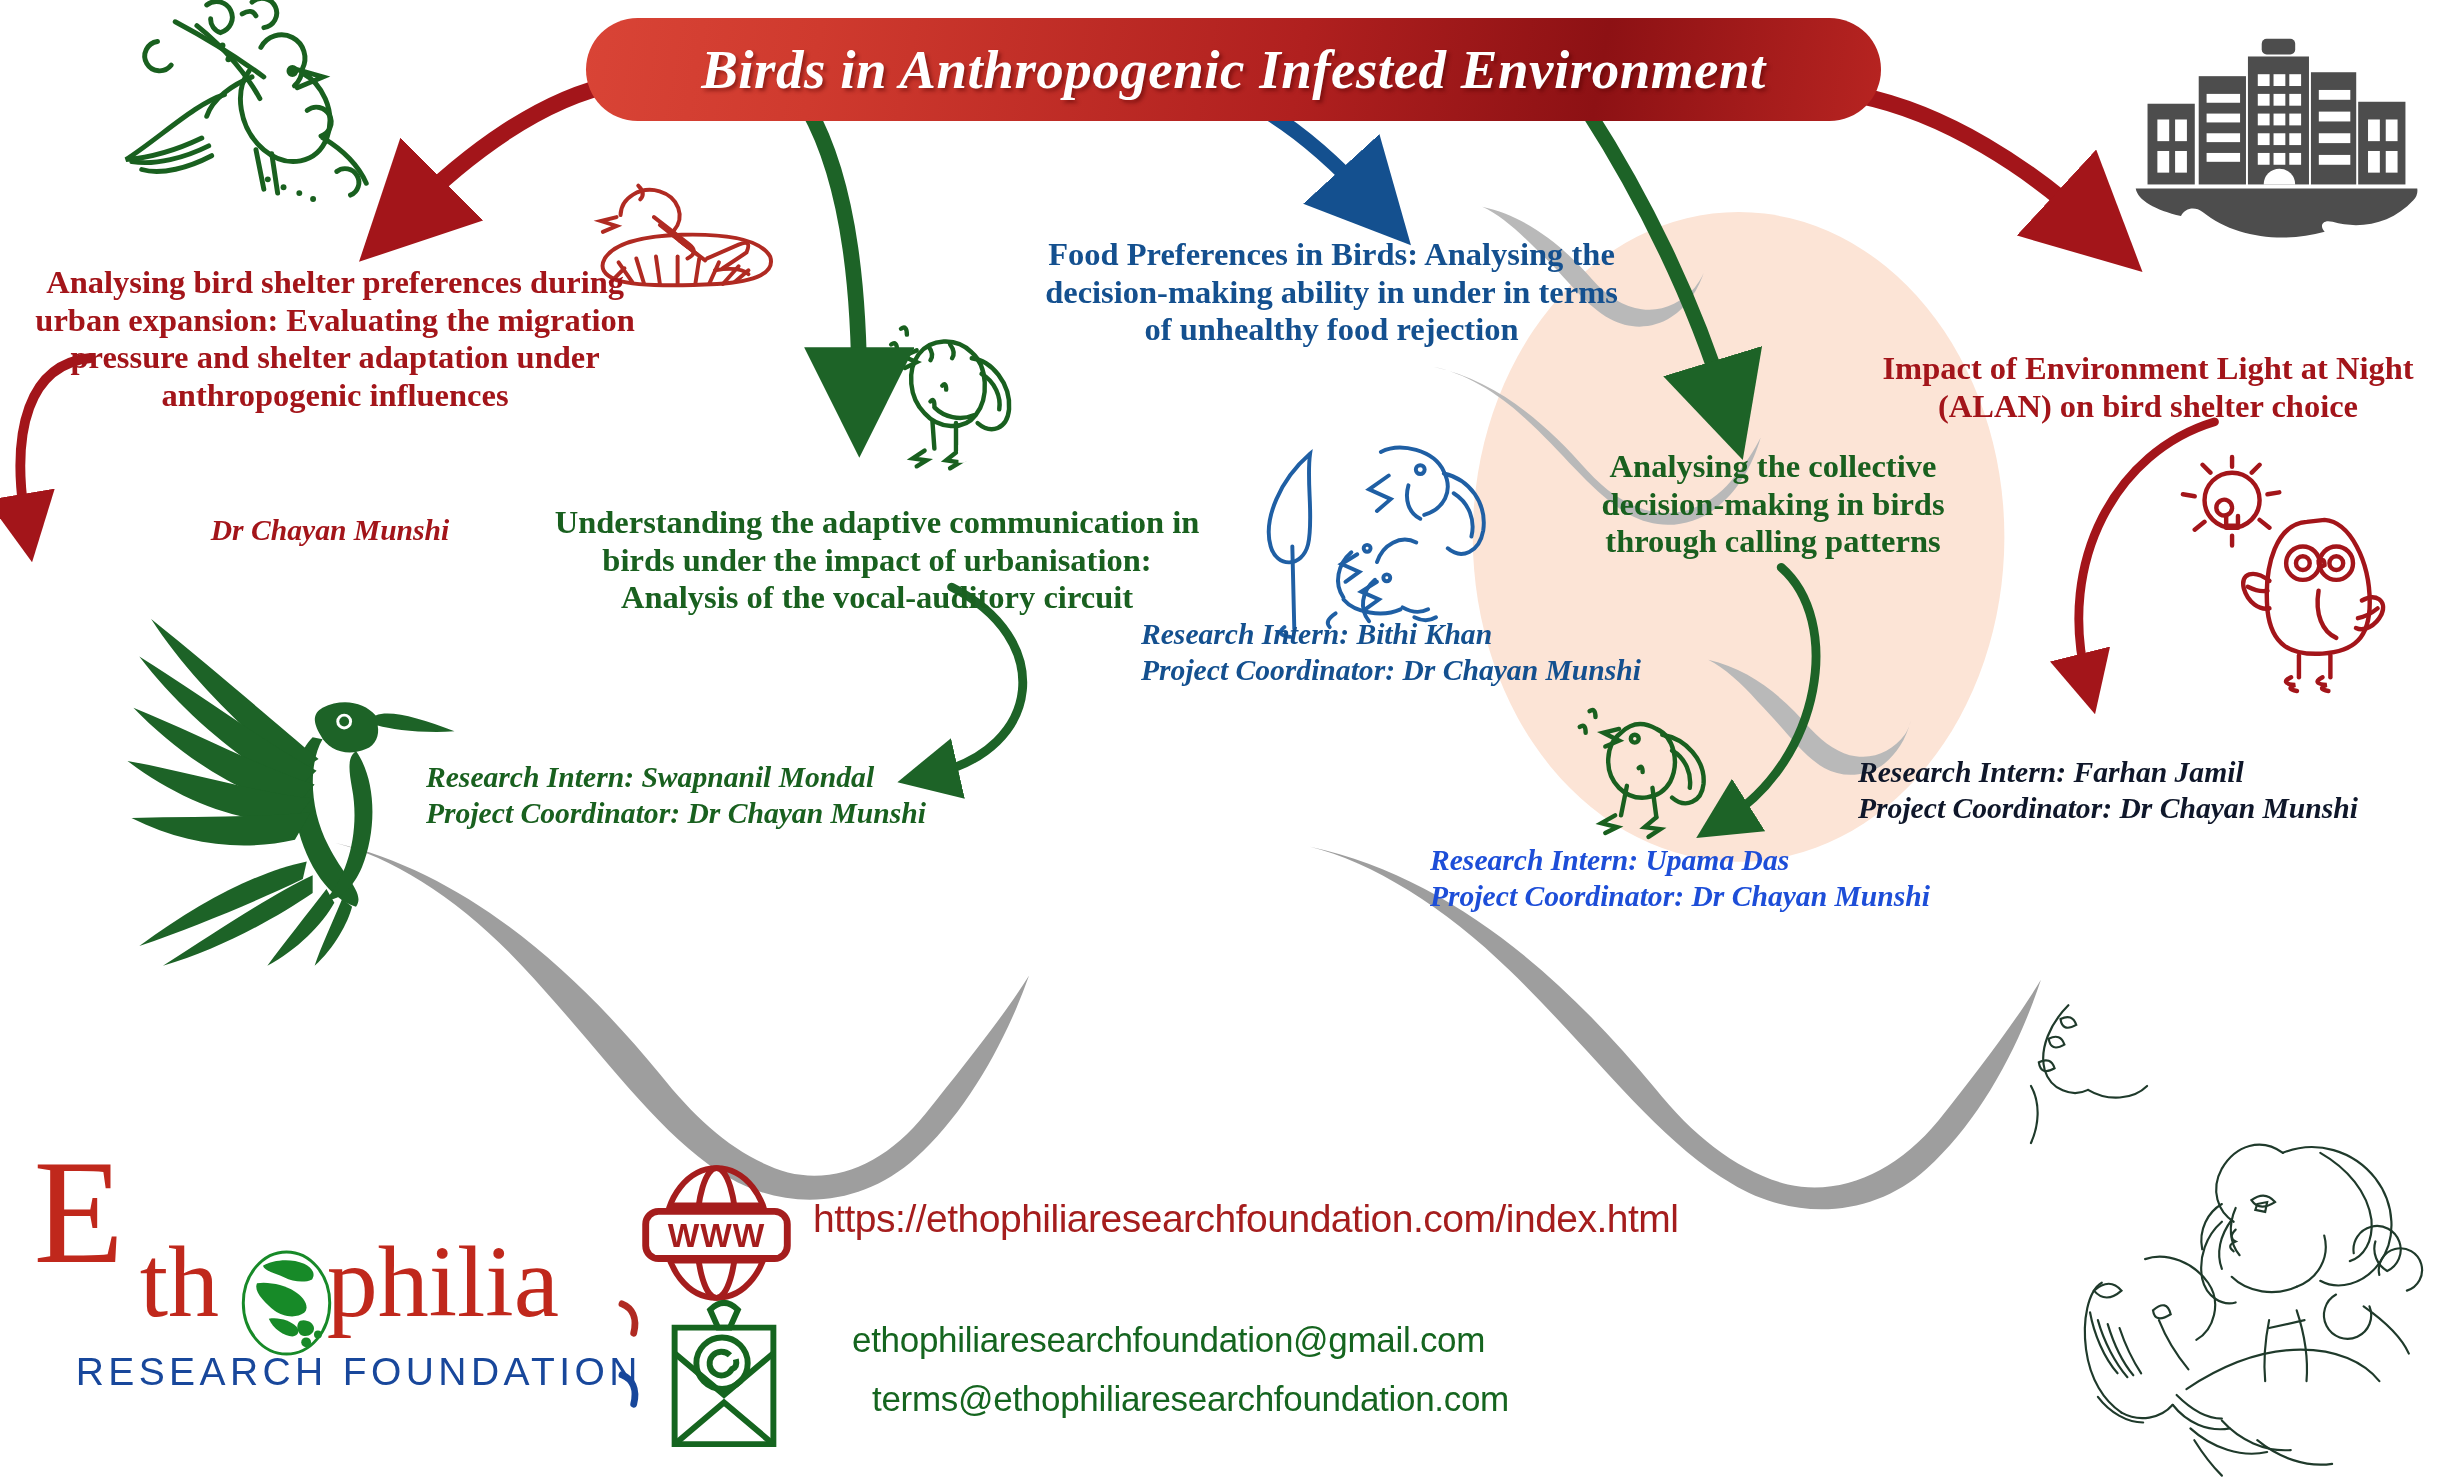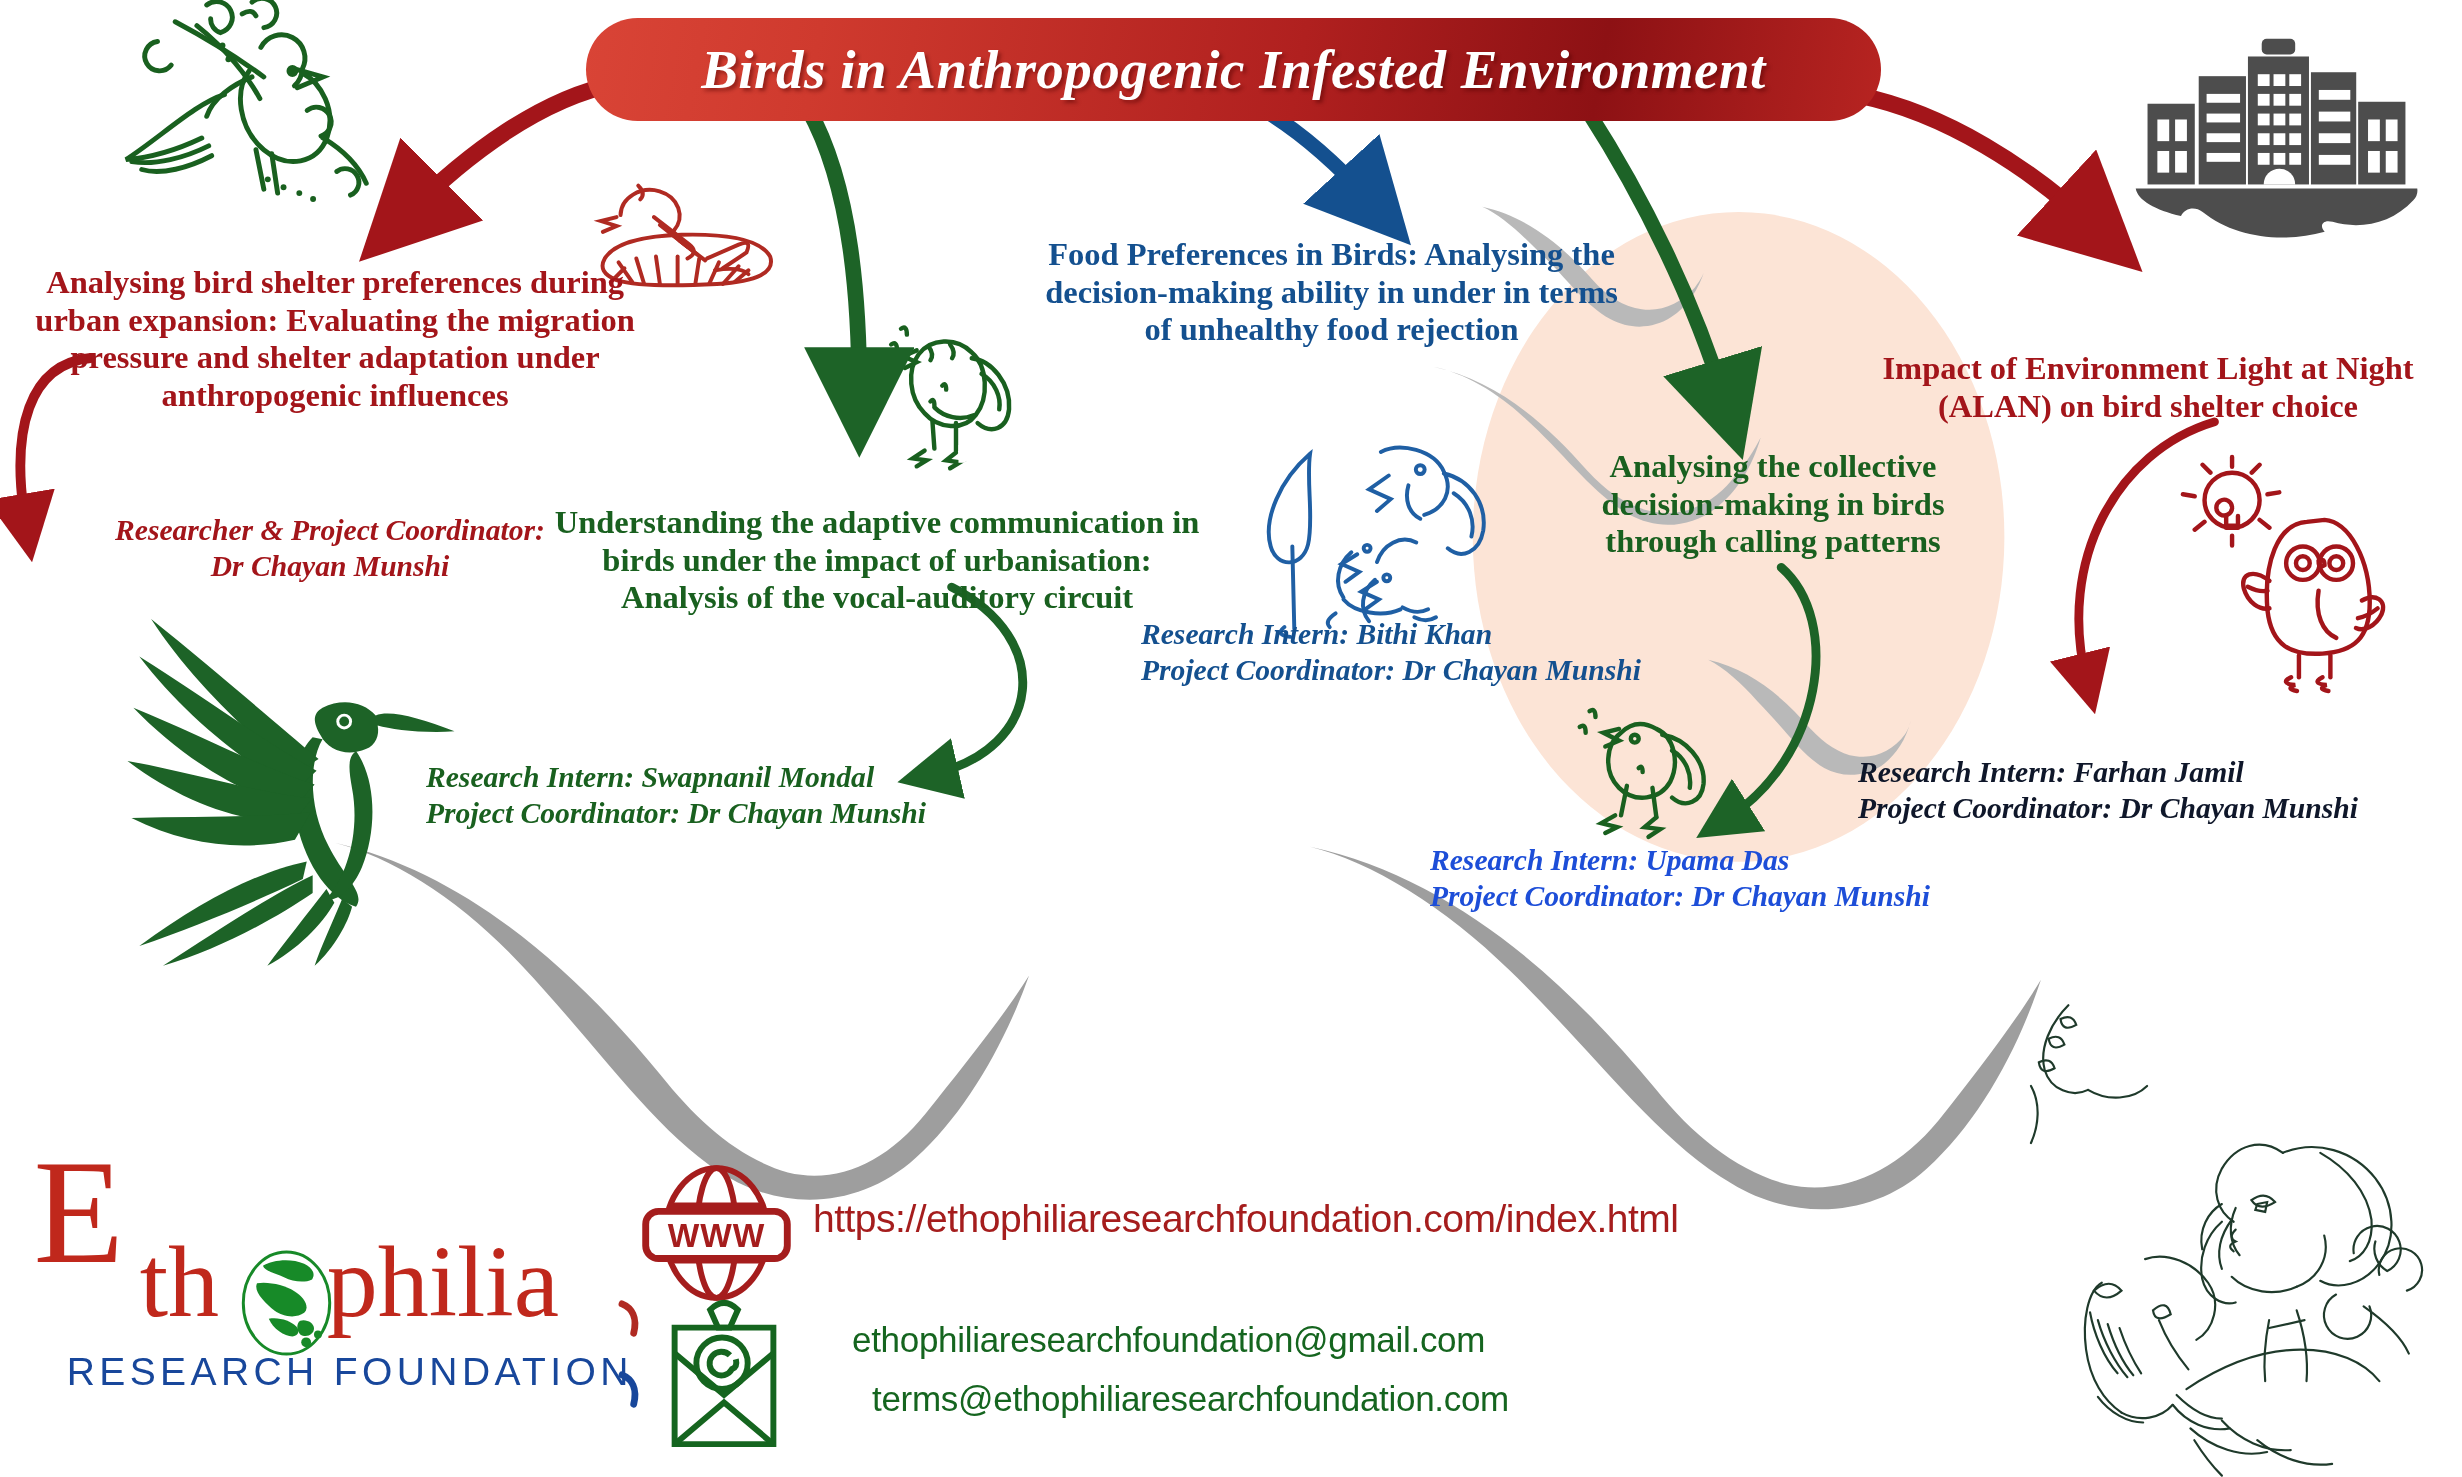--- a/index.html
+++ b/index.html
@@ -463,21 +463,20 @@
       <path d="M168,452 C178,468 188,480 196,488"></path>
     </g>
   </svg>
 
   <div class="abs num3d" style="left:7.9px;top:148px;color:#a3151a;width:118px;height:128px;">
     <span class="shadow">1</span>
     <span class="front">1</span>
   </div>
   <div class="abs headline" style="left:29.6px;top:264px;width:611px;font-size:32.5px;color:#a3151a;">Analysing bird shelter preferences during urban expansion: Evaluating the migration pressure and shelter adaptation under anthropogenic influences</div>
   <div class="abs credit" style="left:74px;top:512px;font-size:29.6px;color:#a3151a;text-align:center;width:512px;">
-    <div>Researcher &amp; Project Coordinator:</div>
     <div>Dr Chayan Munshi</div>
   </div>
 
   <div class="abs num3d" style="left:680px;top:374px;color:#19601f;width:118px;height:128px;">
     <span class="shadow">2</span>
     <span class="front">2</span>
   </div>
   <div class="abs headline" style="left:552px;top:504px;width:650px;font-size:32.5px;color:#19601f;">Understanding the adaptive communication in birds under the impact of urbanisation: Analysis of the vocal-auditory circuit</div>
   <div class="abs credit" style="left:426px;top:759px;font-size:29.6px;color:#19601f;">
     <div>Research Intern: Swapnanil Mondal</div>
@@ -524,21 +523,21 @@
           C38,26 26,24 24,18 Z"></path>
         <path d="M18,36 C30,34 46,38 56,44 C66,50 72,60 66,66 C58,72 44,70 36,64
           C26,56 14,44 18,36 Z"></path>
         <path d="M30,72 C40,70 52,74 58,80 C62,84 60,90 54,90 C46,90 34,82 30,72 Z"></path>
         <path d="M62,74 C68,72 76,76 76,82 C76,88 68,92 62,88 C58,84 58,76 62,74 Z"></path>
         <circle cx="68" cy="96" r="5"></circle>
         <circle cx="80" cy="88" r="4"></circle>
       </g>
     </svg>
     <div class="abs logo-word" style="left:307px;top:83px;">philia</div>
-    <div class="abs logo-sub" style="left:47px;top:197px;">RESEARCH FOUNDATION</div>
+    <div class="abs logo-sub" style="left:56px;top:197px;">RESEARCH FOUNDATION</div>
   </div>
 
   <svg class="abs" style="left:628px;top:1164px;" width="177" height="138" viewBox="0 0 180 140">
     <g fill="none" stroke="#a51d1d" stroke-width="6">
       <ellipse cx="90" cy="70" rx="52" ry="66"></ellipse>
       <ellipse cx="90" cy="70" rx="20" ry="66"></ellipse>
       <path d="M42,42 h96 M42,98 h96"></path>
     </g>
     <rect x="18" y="48" width="144" height="48" rx="13" fill="#ffffff" stroke="#a51d1d" stroke-width="7"></rect>
     <text x="90" y="84" text-anchor="middle" font-family="'Liberation Sans',sans-serif" font-size="34" font-weight="bold" letter-spacing="1" fill="#a51d1d">WWW</text>

